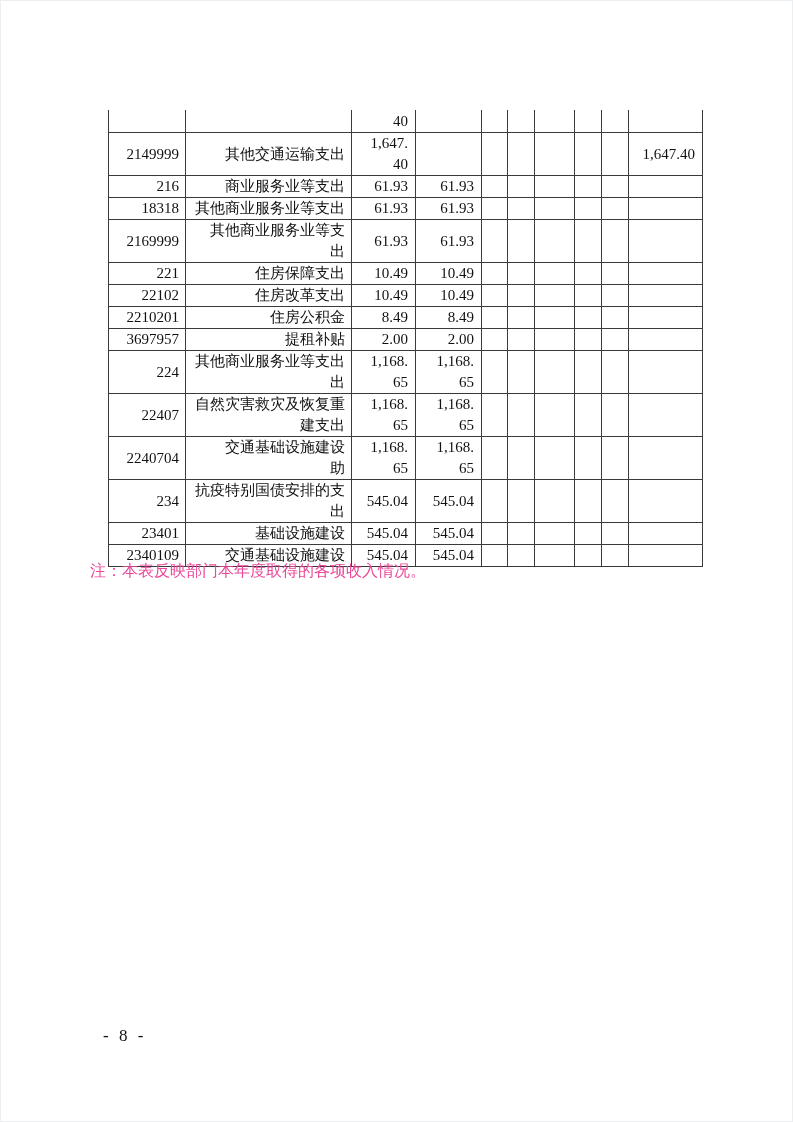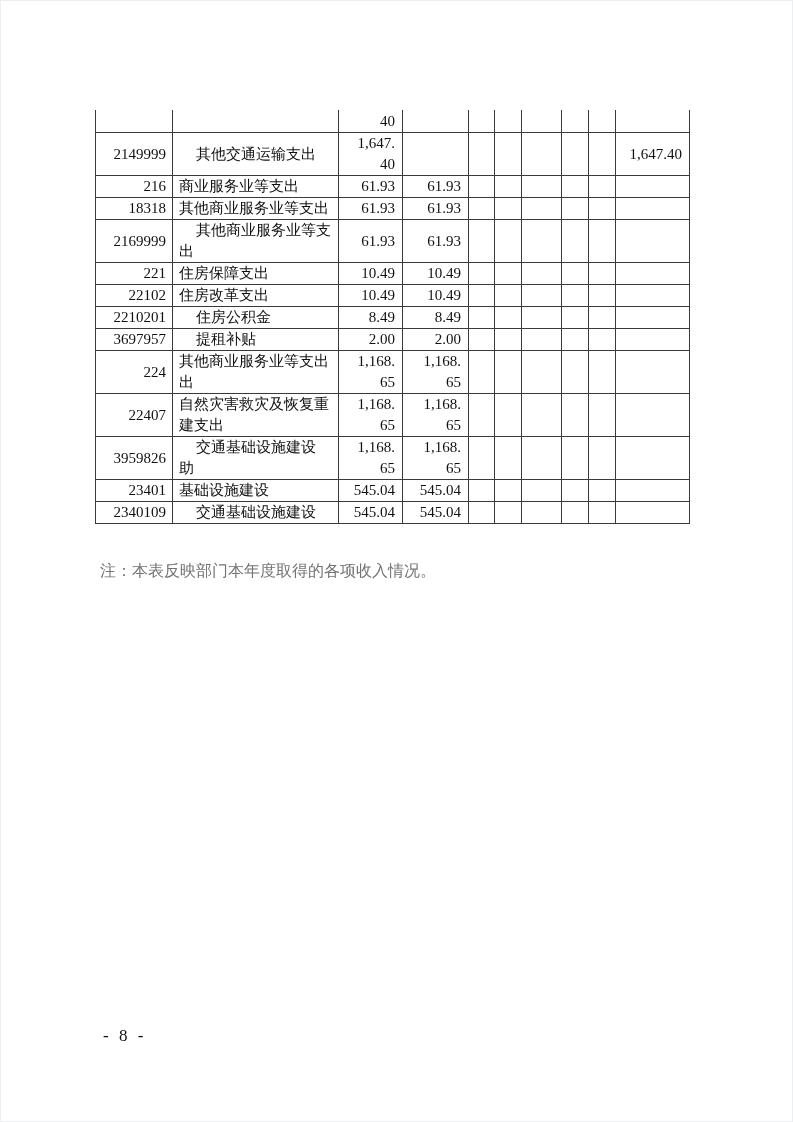--- a/index.html
+++ b/index.html
@@ -9,21 +9,21 @@
     position: relative;
     font-family: "Liberation Serif", "DejaVu Serif", serif;
     color: #1c1c1c;
     box-shadow: inset 0 0 0 1px #eceef0;
     overflow: hidden;
   }
   .page { position: absolute; inset: 0; }
 
   table.budget {
     position: absolute;
-    left: 95px; top: 110px;
+    left: 108px; top: 110px;
     width: 594px;
     border-collapse: collapse;
     table-layout: fixed;
     font-size: 15px;
   }
   td {
     border: 1px solid #3a3a3a;
     padding: 0 6px;
     vertical-align: middle;
     line-height: 21px;
@@ -31,30 +31,30 @@
     word-break: keep-all;
     overflow: hidden;
     font-size: 15px;
     color: #111;
   }
   tr.r-single td  { height: 21px; }
   tr.r-double td  { height: 42px; }
   tr.r-partial td { height: 22px; border-top: none; }
 
   td.code { text-align: right; }
-  td.name { text-align: left; }
+  td.name { text-align: right; }
   tr.indent td.name { text-indent: 17px; }
   td.num  { text-align: right; padding-right: 7px; }
 
   .note {
     position: absolute;
-    left: 100px; top: 561px;
+    left: 90px; top: 561px;
     font-size: 16px;
     line-height: 20px;
-    color: #737373;
+    color: #ec4899;
     white-space: nowrap;
   }
   .pageno {
     position: absolute;
     left: 103px; top: 1026px;
     font-size: 17px;
     letter-spacing: 3px;
     color: #111;
   }
 </style>
@@ -210,27 +210,40 @@
     <td class="num">1,168.
 65</td>
     <td class="num"></td>
     <td class="num"></td>
     <td class="num"></td>
     <td class="num"></td>
     <td class="num"></td>
     <td class="num"></td>
   </tr>
         <tr class="r-double indent">
-    <td class="code">3959826</td>
+    <td class="code">2240704</td>
     <td class="name">交通基础设施建设
 助</td>
     <td class="num">1,168.
 65</td>
     <td class="num">1,168.
 65</td>
+    <td class="num"></td>
+    <td class="num"></td>
+    <td class="num"></td>
+    <td class="num"></td>
+    <td class="num"></td>
+    <td class="num"></td>
+  </tr>
+        <tr class="r-double">
+    <td class="code">234</td>
+    <td class="name">抗疫特别国债安排的支
+出</td>
+    <td class="num">545.04</td>
+    <td class="num">545.04</td>
     <td class="num"></td>
     <td class="num"></td>
     <td class="num"></td>
     <td class="num"></td>
     <td class="num"></td>
     <td class="num"></td>
   </tr>
         <tr class="r-single">
     <td class="code">23401</td>
     <td class="name">基础设施建设</td>

